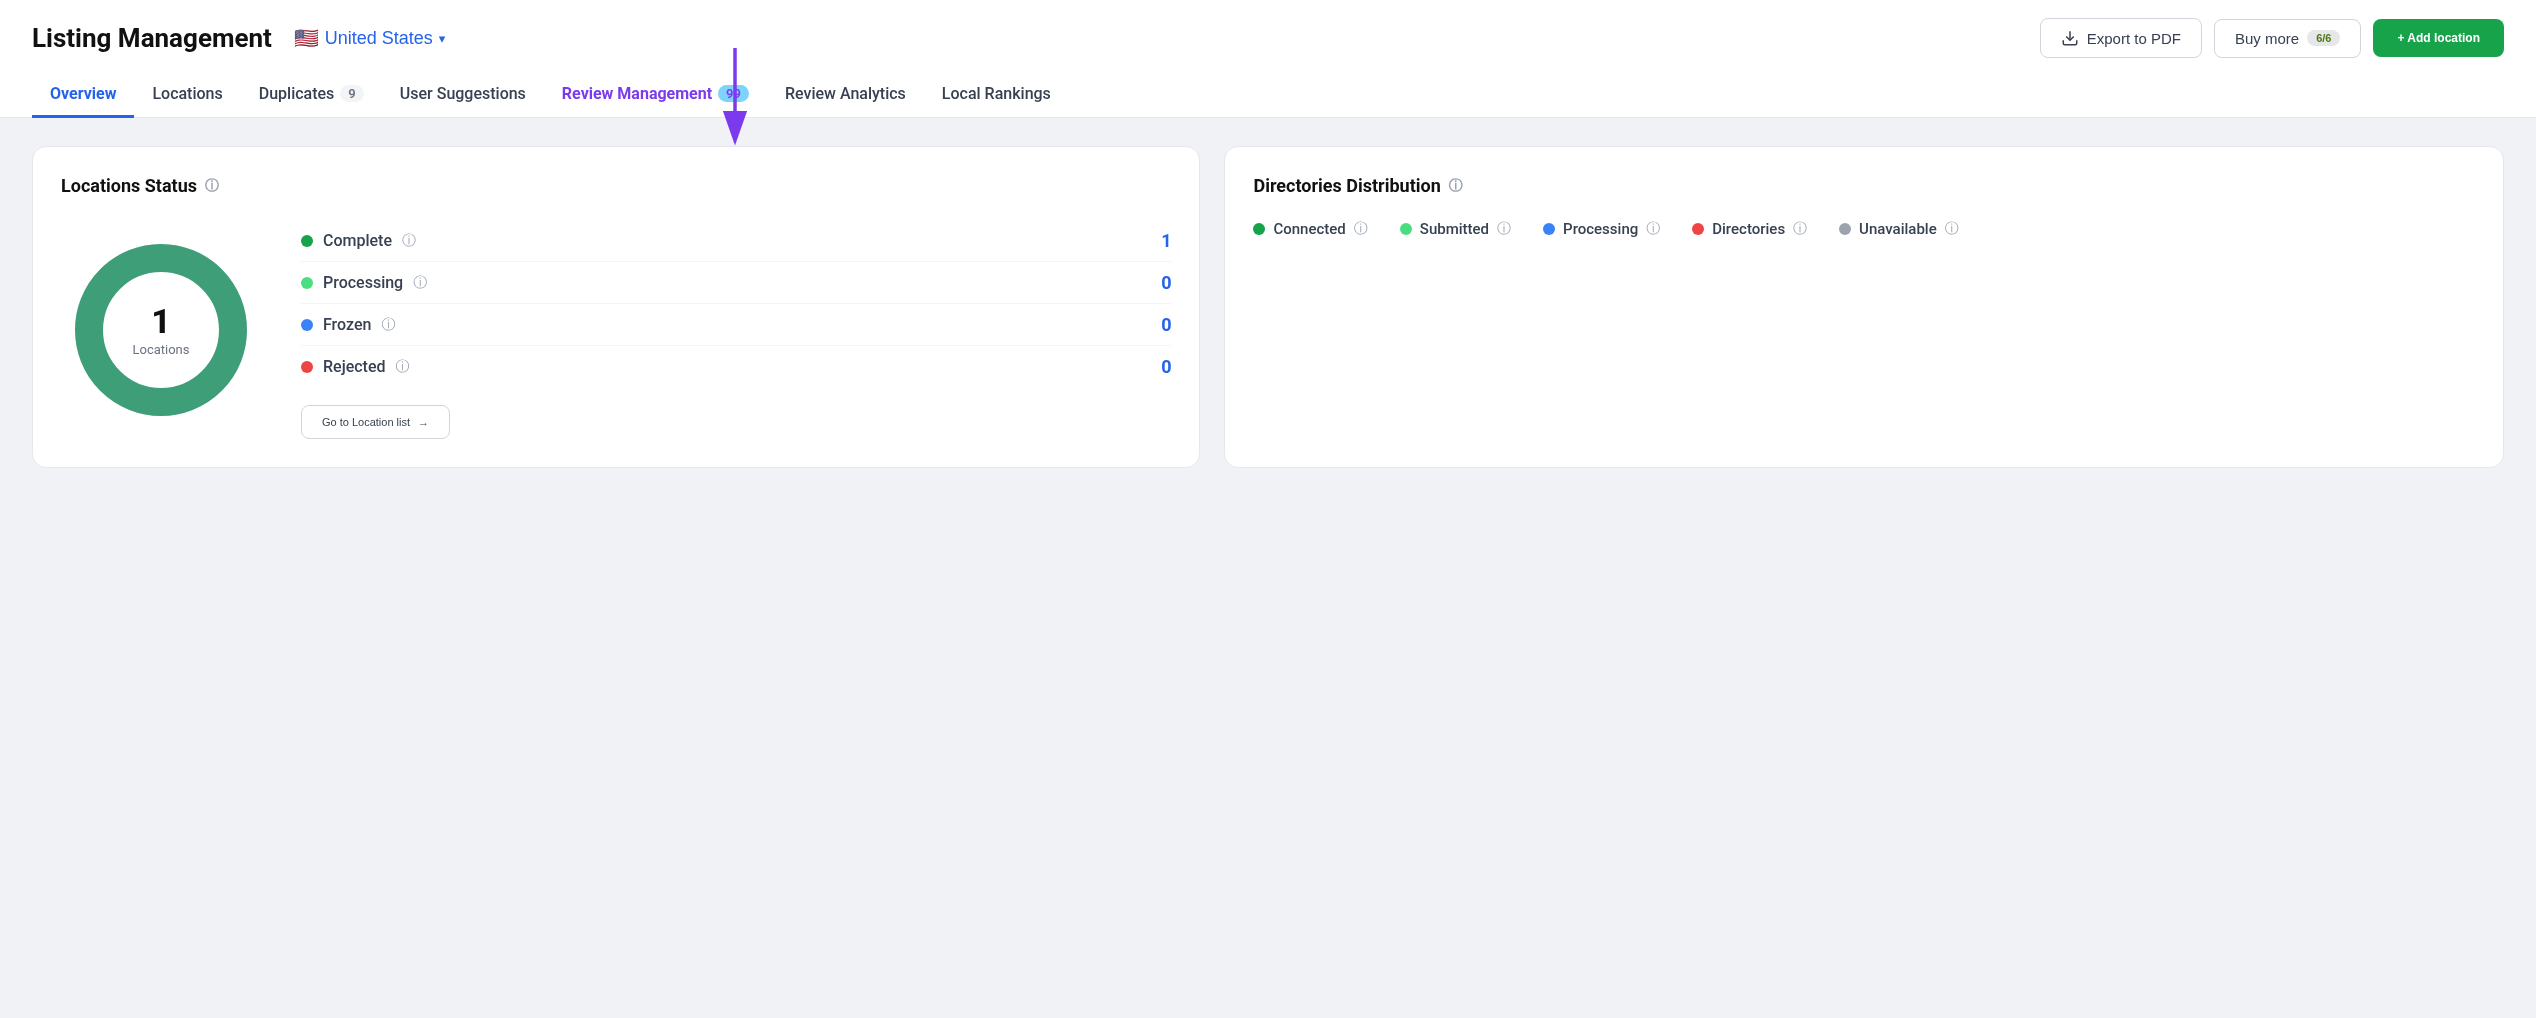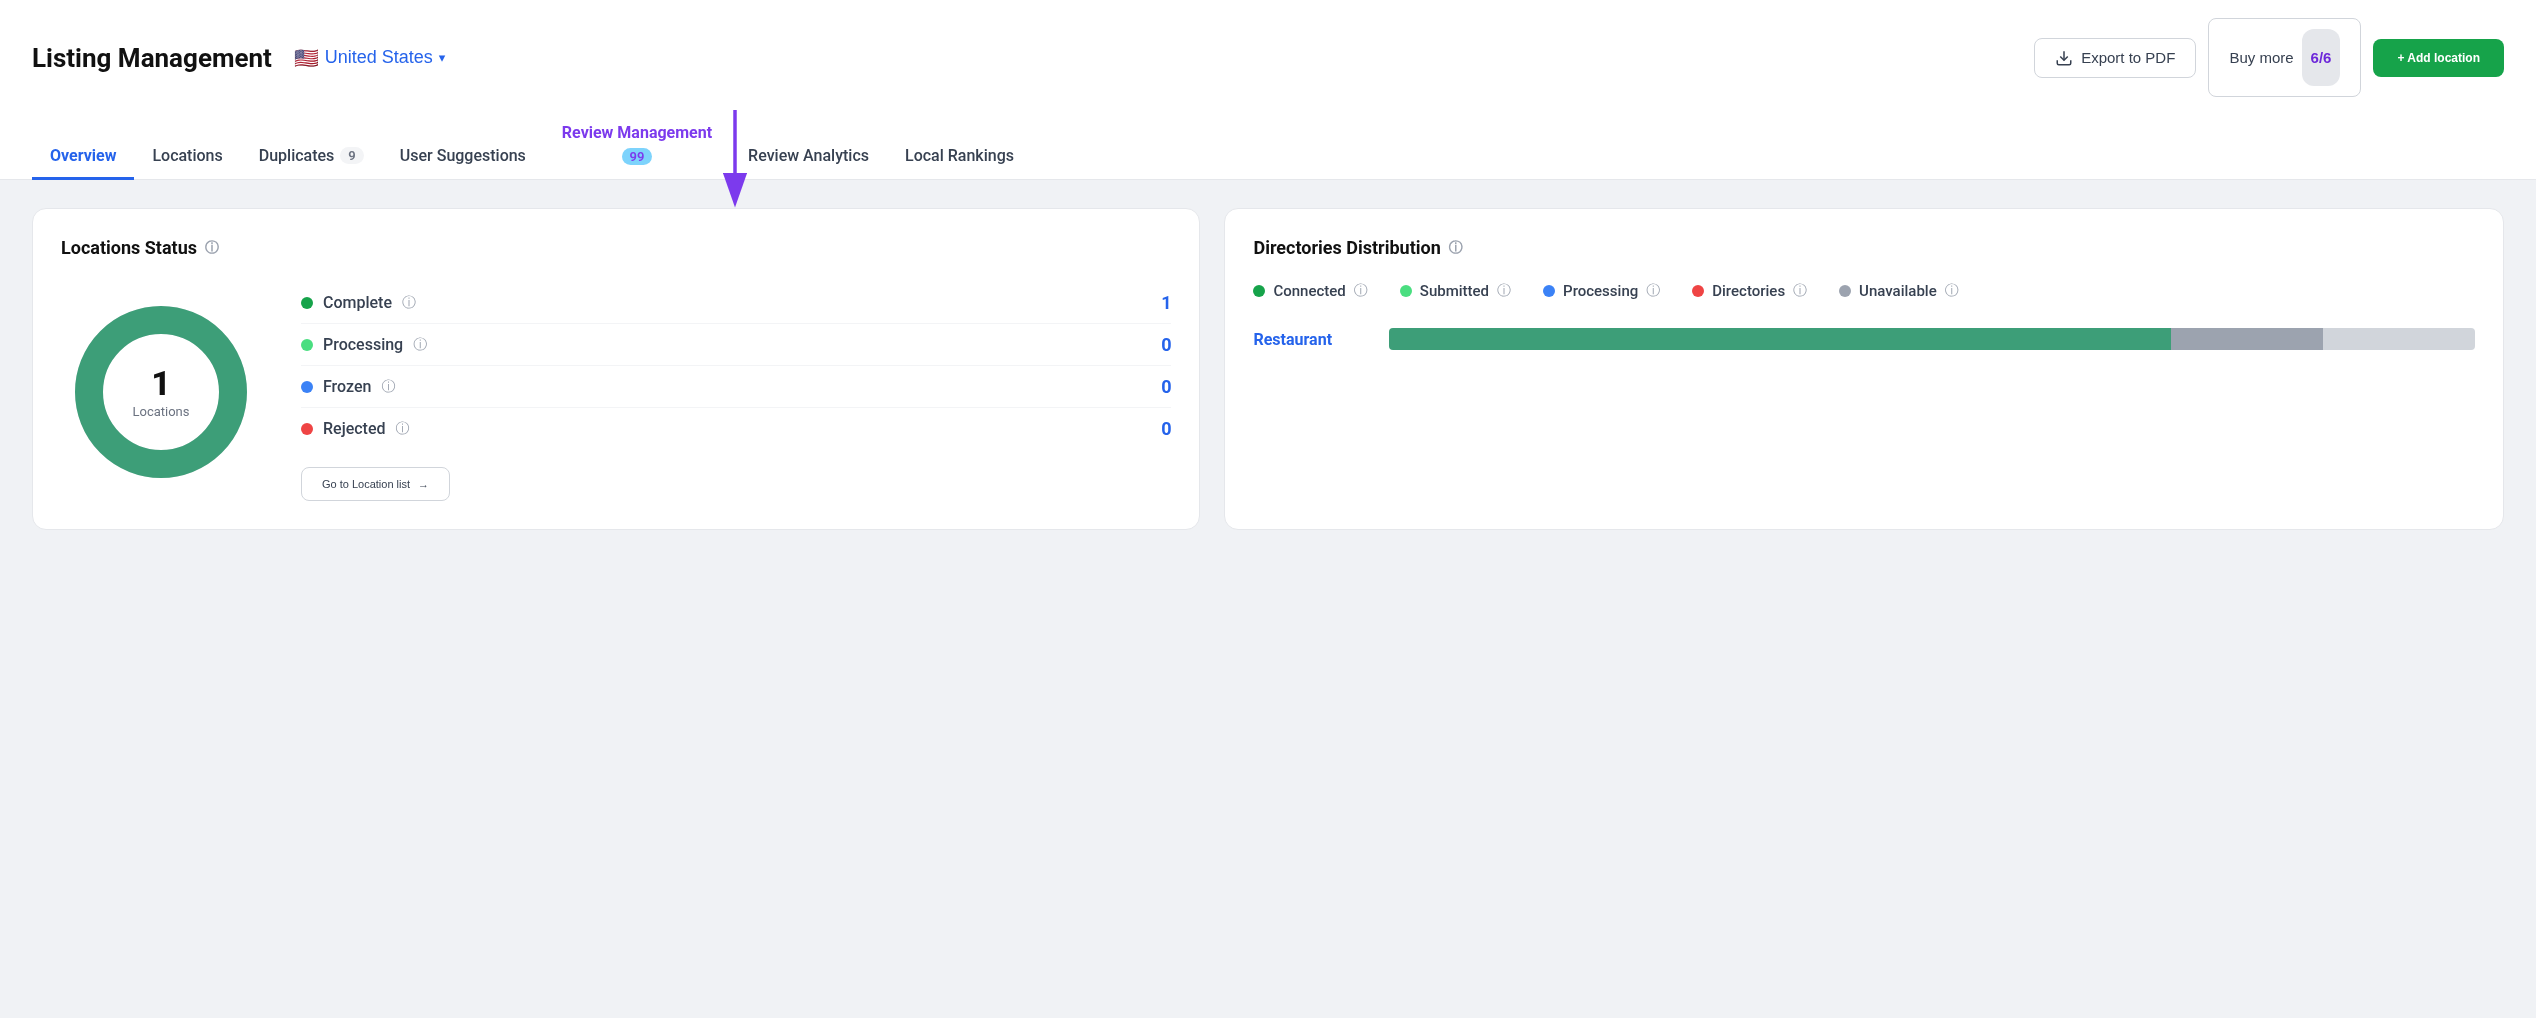--- a/index.html
+++ b/index.html
@@ -71,24 +71,24 @@
       padding: 10px 20px;
       border-radius: 8px;
       font-size: 15px;
       font-weight: 500;
       color: #374151;
       cursor: pointer;
     }
     .badge-count {
       background: #e5e7eb;
       border-radius: 12px;
-      padding: 20px 9px;
-      font-size: 15px;
+      padding: 2px 9px;
+      font-size: 11px;
       font-weight: 600;
-      color: #6d28d9;
+      color: #4d7c0f;
     }
     .btn-add-location {
       display: flex;
       align-items: center;
       gap: 8px;
       background: #16a34a;
       color: #fff;
       border: none;
       padding: 12px 24px;
       border-radius: 8px;
@@ -123,21 +123,20 @@
       background: #f3f4f6;
       border-radius: 10px;
       padding: 1px 8px;
       font-size: 13px;
       color: #6b7280;
       font-weight: 600;
     }
     .nav-tab.review-mgmt {
       color: #7c3aed;
       font-weight: 700;
-      flex-direction: column;
     }
     .nav-tab.review-mgmt .tab-badge {
       background: #7dd3fc;
       color: #7c3aed;
     }
     .main-content {
       padding: 28px 32px;
       display: flex;
       gap: 24px;
       position: relative;
@@ -456,25 +455,15 @@
         <span>Directories</span>
         <span class="info-icon">ⓘ</span>
       </div>
       <div class="dir-legend-item">
         <span class="dot dot-gray"></span>
         <span>Unavailable</span>
         <span class="info-icon">ⓘ</span>
       </div>
     </div>
 
-    <div class="dir-section">
-      <div class="dir-row">
-        <div class="dir-name">Restaurant</div>
-        <div class="dir-bar-container">
-          <div class="dir-bar-segment" style="width:72%;background:#3d9e78;"></div>
-          <div class="dir-bar-segment" style="width:14%;background:#9ca3af;"></div>
-          <div class="dir-bar-segment" style="width:14%;background:#d1d5db;"></div>
-        </div>
-      </div>
-    </div>
   </div>
 
 </div>
 
 </body></html>

